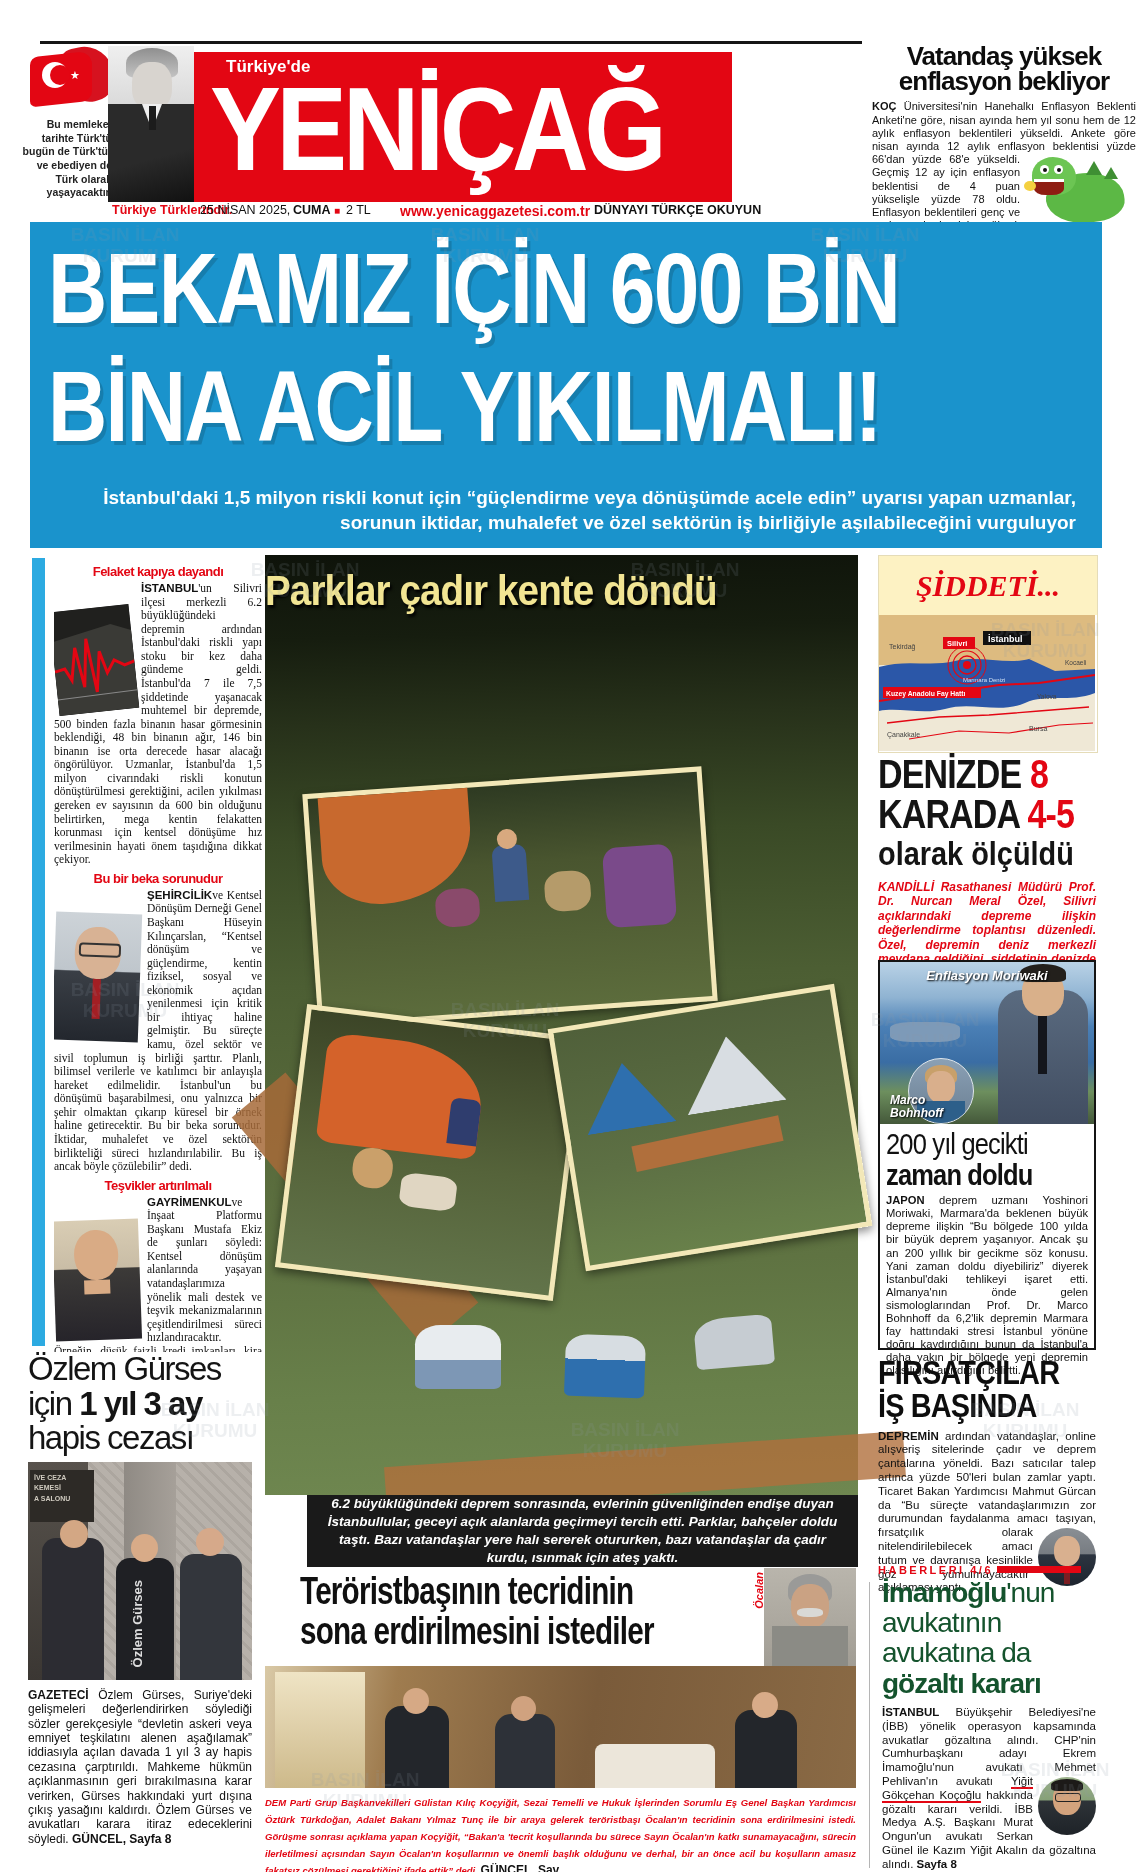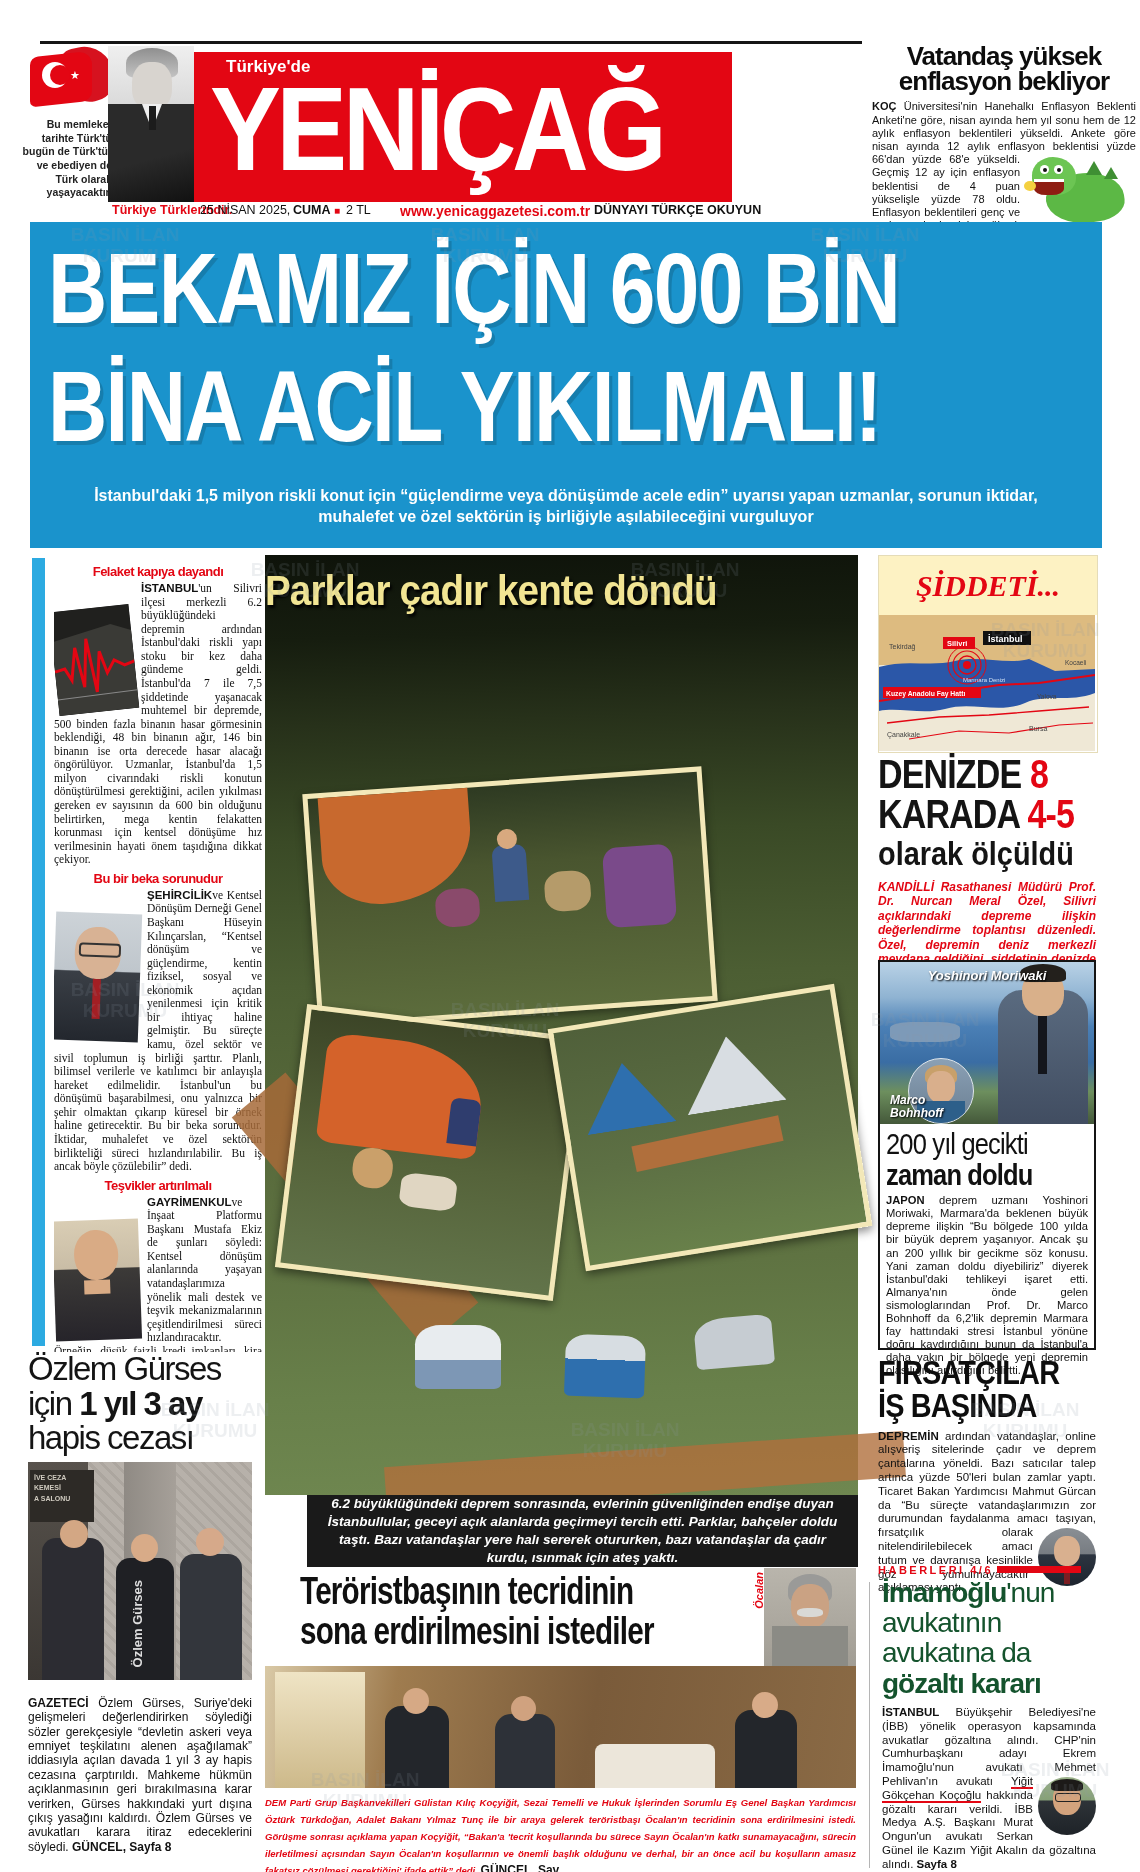--- a/index.html
+++ b/index.html
@@ -21,31 +21,31 @@
   .dl{position:absolute;top:203px;font-size:12.5px;white-space:nowrap;}
   
   #inflation{left:872px;top:44px;width:264px;}
   #inflation h2{margin:0;text-align:center;font-size:26px;line-height:.95;letter-spacing:-1px;font-weight:800;color:#0d0d0d;}
   #inflation p{margin:7px 0 0;font:11px/1.2 "Liberation Sans",sans-serif;text-align:justify;}
   .lead{font-weight:bold;font-family:"Liberation Sans",sans-serif;}
   
   #blue-block{left:30px;top:222px;width:1072px;height:326px;background:#1a93cc;}
   .hl-line{position:absolute;left:18px;color:#fff;font-weight:900;font-size:100px;line-height:1;letter-spacing:-2px;
            text-shadow:4px 4px 0 rgba(0,0,0,.15);}
-  #subhead{position:absolute;left:26px;right:26px;top:264px;color:#fff;font-weight:bold;font-size:16px;line-height:1.3;text-align:center;}
+  #subhead{position:absolute;left:26px;right:26px;top:264px;color:#fff;font-weight:bold;font-size:19px;line-height:1.3;text-align:right;}
   
   #cyan-bar{left:32px;top:558px;width:13px;height:788px;background:#2caae1;}
   #leftcol{left:54px;top:560px;width:208px;height:792px;overflow:hidden;}
   .sec-head{margin:4px 0 3px;text-align:center;color:#e30613;font-size:13px;font-weight:800;letter-spacing:-.5px;}
   .body-serif{margin:0;font:11.5px/1.18 "Liberation Serif",serif;text-align:justify;}
   .fl{float:left;position:relative;overflow:hidden;}
   
   #gurses{left:28px;top:1352px;width:224px;}
   #gurses .ghl{font-size:33px;line-height:1.05;letter-spacing:-1.5px;color:#141414;}
-  #gurses p{margin:16px 0 0;font:12px/1.2 "Liberation Sans",sans-serif;text-align:justify;}
+  #gurses p{margin:8px 0 0;font:12px/1.2 "Liberation Sans",sans-serif;text-align:justify;}
   
   #park{left:265px;top:555px;width:593px;height:940px;background:
         linear-gradient(178deg,#0e130a 0%,#161d0f 9%,#27311a 18%,#3a4a26 30%,#4c5e33 45%,#57693b 60%,#5f7342 75%,#68804a 88%,#6f8750 100%);}
   #park-headline{position:absolute;left:0;right:0;top:12px;color:#f2e593;font-weight:800;
                  font-size:42px;letter-spacing:-1px;text-shadow:2px 3px 3px #000;}
   .inset{position:absolute;border:5px solid #f3e8b8;overflow:hidden;box-shadow:0 4px 10px rgba(0,0,0,.45);}
   #caption-bar{left:307px;top:1495px;width:551px;height:72px;background:#1a1a1a;display:flex;align-items:center;}
   #caption-bar div{width:100%;padding:2px 14px;color:#fff;font-style:italic;font-weight:bold;font-size:13.5px;line-height:1.35;text-align:center;}
   
   #terror-hl{left:300px;top:1572px;width:460px;color:#101010;}
@@ -320,21 +320,21 @@
       <div class="abs" style="left:118px;top:28px;width:90px;height:134px;background:linear-gradient(180deg,#5a6b80 0%,#414d61 100%);border-radius:24px 24px 0 0"></div>
       <div class="abs" style="left:142px;top:8px;width:42px;height:46px;background:#d9b08a;border-radius:45%"></div>
       <div class="abs" style="left:140px;top:2px;width:46px;height:18px;background:#23201c;border-radius:50% 50% 20% 20%"></div>
       <div class="abs" style="left:158px;top:54px;width:9px;height:58px;background:#14161c"></div>
       <div class="abs" style="left:10px;top:60px;width:70px;height:20px;background:#7d9ab8;border-radius:30%"></div>
       <div class="abs" style="left:28px;top:96px;width:64px;height:64px;border-radius:50%;overflow:hidden;background:linear-gradient(180deg,#8aa0b5 0%,#6b7f92 100%);border:1px solid #dfe6ec">
         <div class="abs" style="left:16px;top:6px;width:32px;height:20px;background:#c8a06a;border-radius:50% 50% 30% 30%"></div>
         <div class="abs" style="left:18px;top:12px;width:28px;height:32px;background:#d9af8c;border-radius:45%"></div>
         <div class="abs" style="left:8px;top:42px;width:48px;height:22px;background:#2d5f8a"></div>
       </div>
-      <div class="abs" style="left:0;right:0;top:6px;text-align:center;color:#fff;font:bold italic 13px 'Liberation Sans',sans-serif;text-shadow:1px 1px 2px #000">Yoshinori Moriwaki</div>
+      <div class="abs" style="left:0;right:0;top:6px;text-align:center;color:#fff;font:bold italic 13px 'Liberation Sans',sans-serif;text-shadow:1px 1px 2px #000">Enflasyon Moriwaki</div>
       <div class="abs" style="left:10px;top:132px;color:#fff;font:bold italic 12px/1.1 'Liberation Sans',sans-serif;text-shadow:1px 1px 2px #000;width:60px">Marco Bohnhoff</div>
     </div>
     <div id="frame-art">
       <div class="t1 cond">200 yıl gecikti</div>
       <div class="t2 cond">zaman doldu</div>
       <p>
         <span class="lead">JAPON</span>
         <span>deprem uzmanı Yoshinori Moriwaki, Marmara'da beklenen büyük depreme ilişkin “Bu bölgede 100 yılda bir büyük deprem yaşanıyor. Ancak şu an 200 yıllık bir gecikme söz konusu. Yani zaman doldu diyebiliriz” diyerek İstanbul'daki tehlikeyi işaret etti. Almanya'nın önde gelen sismologlarından Prof. Dr. Marco Bohnhoff da 6,2'lik depremin Marmara fay hattındaki stresi İstanbul yönüne doğru kaydırdığını bunun da İstanbul'a daha yakın bir bölgede yeni depremin olasılığını artırdığını belirtti.</span>
       </p>
     </div>

